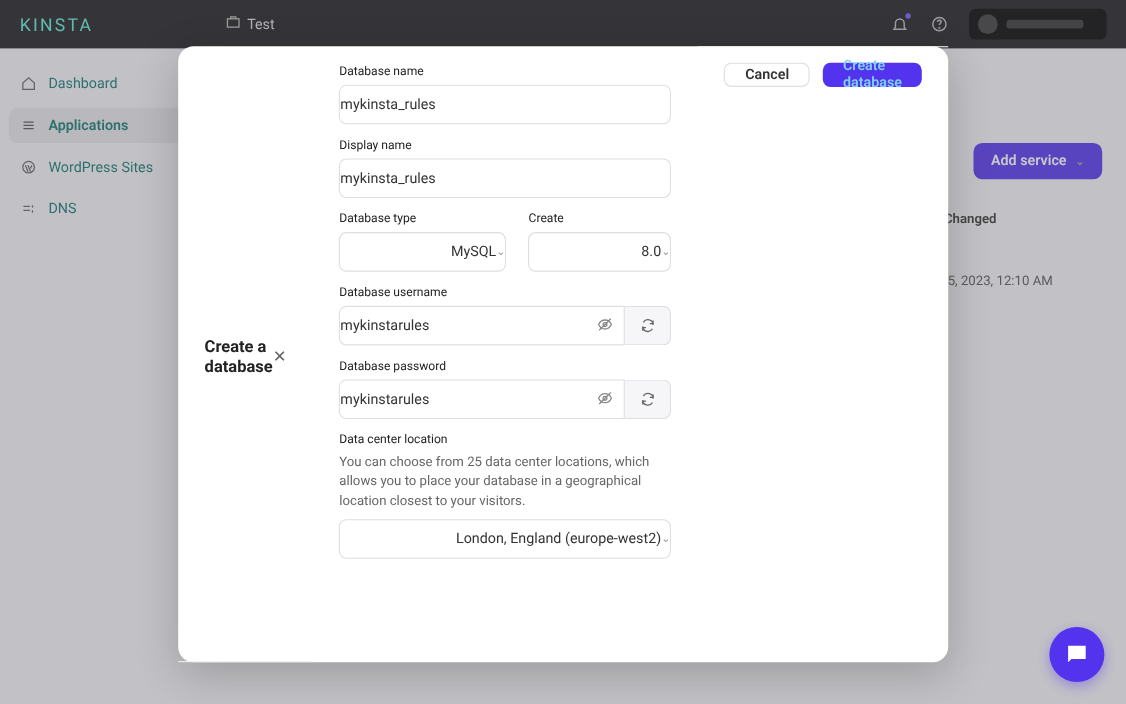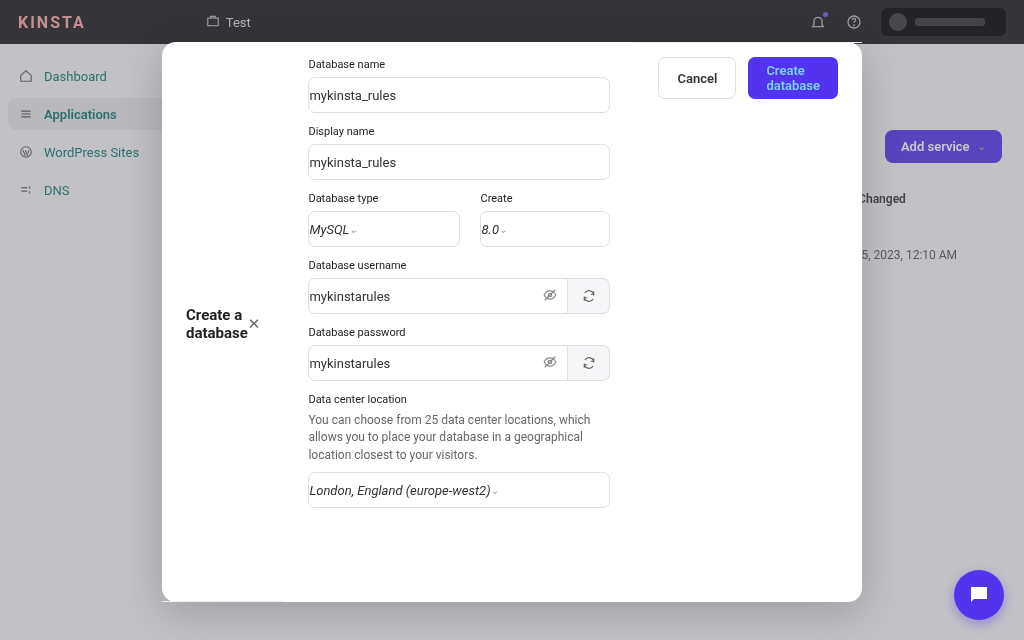--- a/index.html
+++ b/index.html
@@ -15,24 +15,24 @@
   .topbar {
     height: 44px;
     background: #1d1d1f;
     display: flex;
     align-items: center;
     padding: 0 18px;
     color: #dcdcdc;
     font-size: 13px;
   }
   .logo {
-    font-weight: 700;
+    font-weight: 400;
     font-size: 16px;
     letter-spacing: 2px;
-    color: #fca5a5;
+    color: #5eead4;
     text-transform: uppercase;
   }
   .topbar .project {
     margin-left: 120px;
     display: flex;
     align-items: center;
     gap: 6px;
   }
   .topbar .spacer { flex: 1; }
   .topbar .icon {
@@ -165,23 +165,22 @@
     border: 1px solid #dedee3;
     border-radius: 7px;
     padding: 0 0;
     font-size: 13px;
     color: #333;
     display: flex;
     align-items: center;
     background: #fff;
   }
   .select {
-    justify-content: flex-start;
+    justify-content: flex-end;
     cursor: pointer;
-    font-style: italic;
   }
   .chev {
     font-size: 10px; color: #999;
   }
   .row2 {
     display: flex; gap: 20px;
   }
   .row2 .col-a { flex: 1; }
   .row2 .col-b { width: 130px; }
   .input-group {
@@ -209,21 +208,21 @@
     font-size: 13px;
   }
   .modal-foot {
     border-top: 1px solid #f0f0f2;
     padding: 14px 24px;
     display: flex;
     justify-content: flex-end;
     gap: 12px;
   }
   .btn {
-    height: 42px;
+    height: 22px;
     padding: 0 18px;
     border-radius: 7px;
     font-size: 13px;
     font-weight: 600;
     display: flex; align-items: center;
     cursor: pointer;
   }
   .btn-secondary {
     background: #fff;
     border: 1px solid #dedee3;

